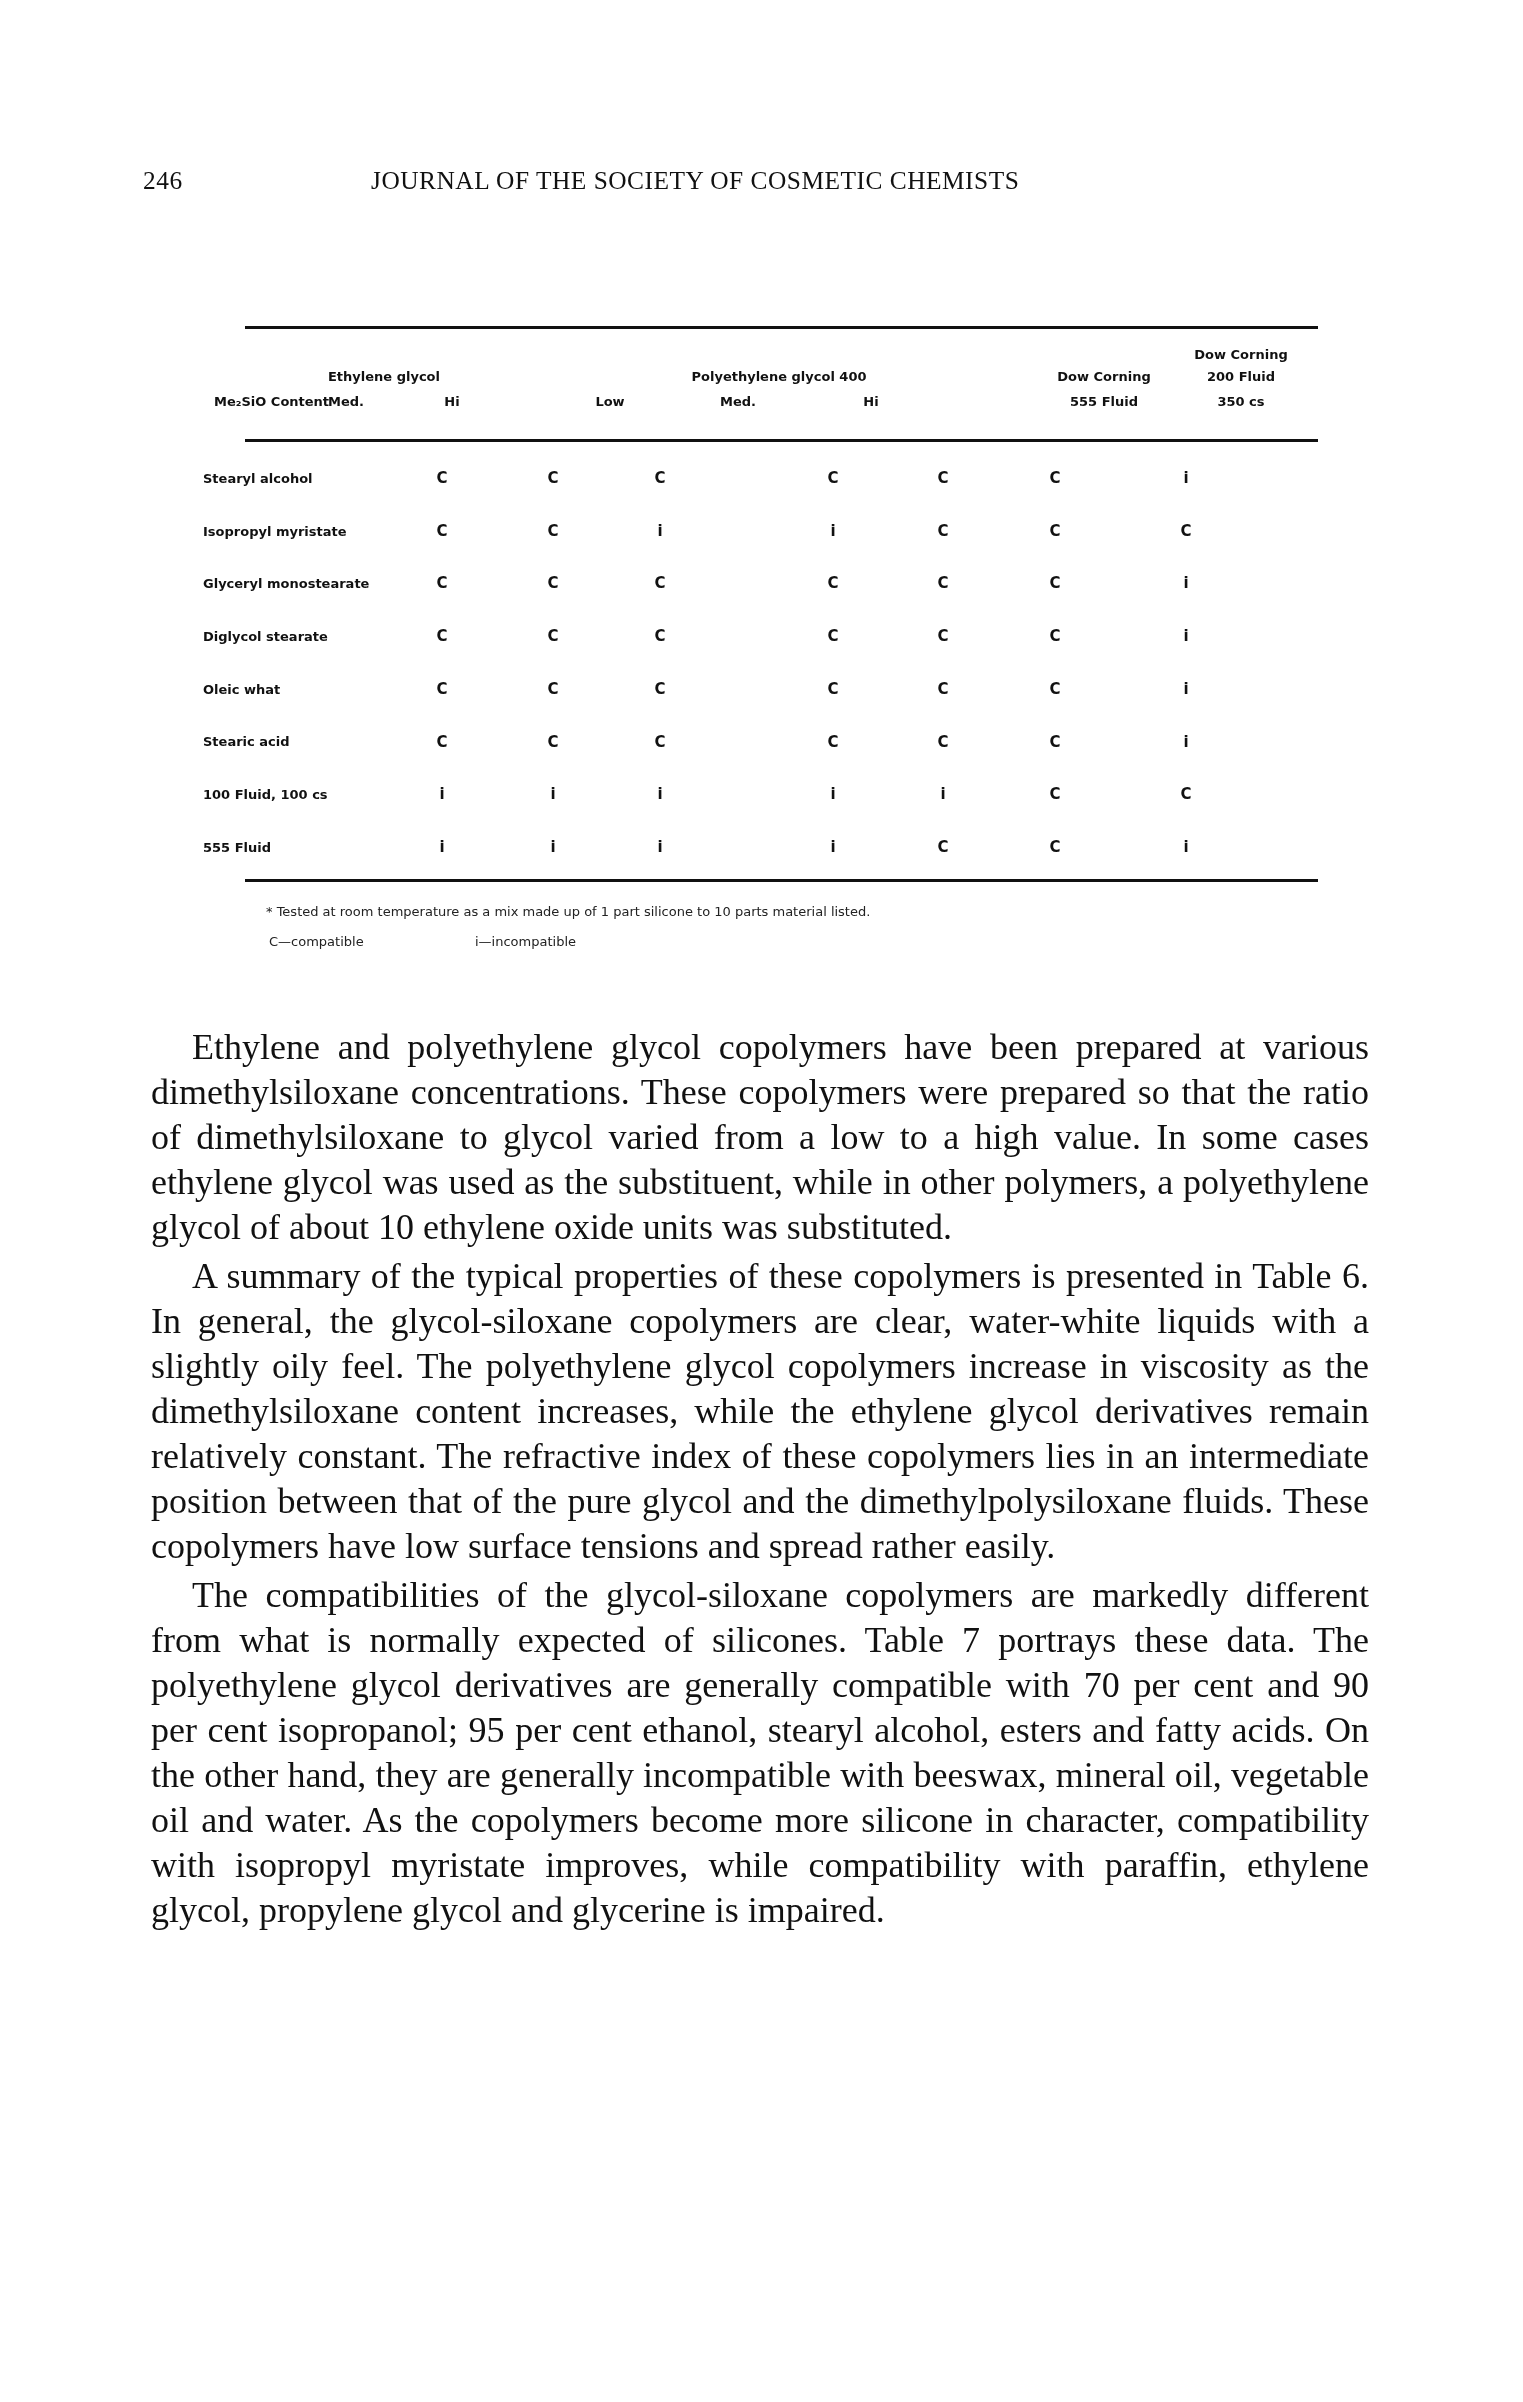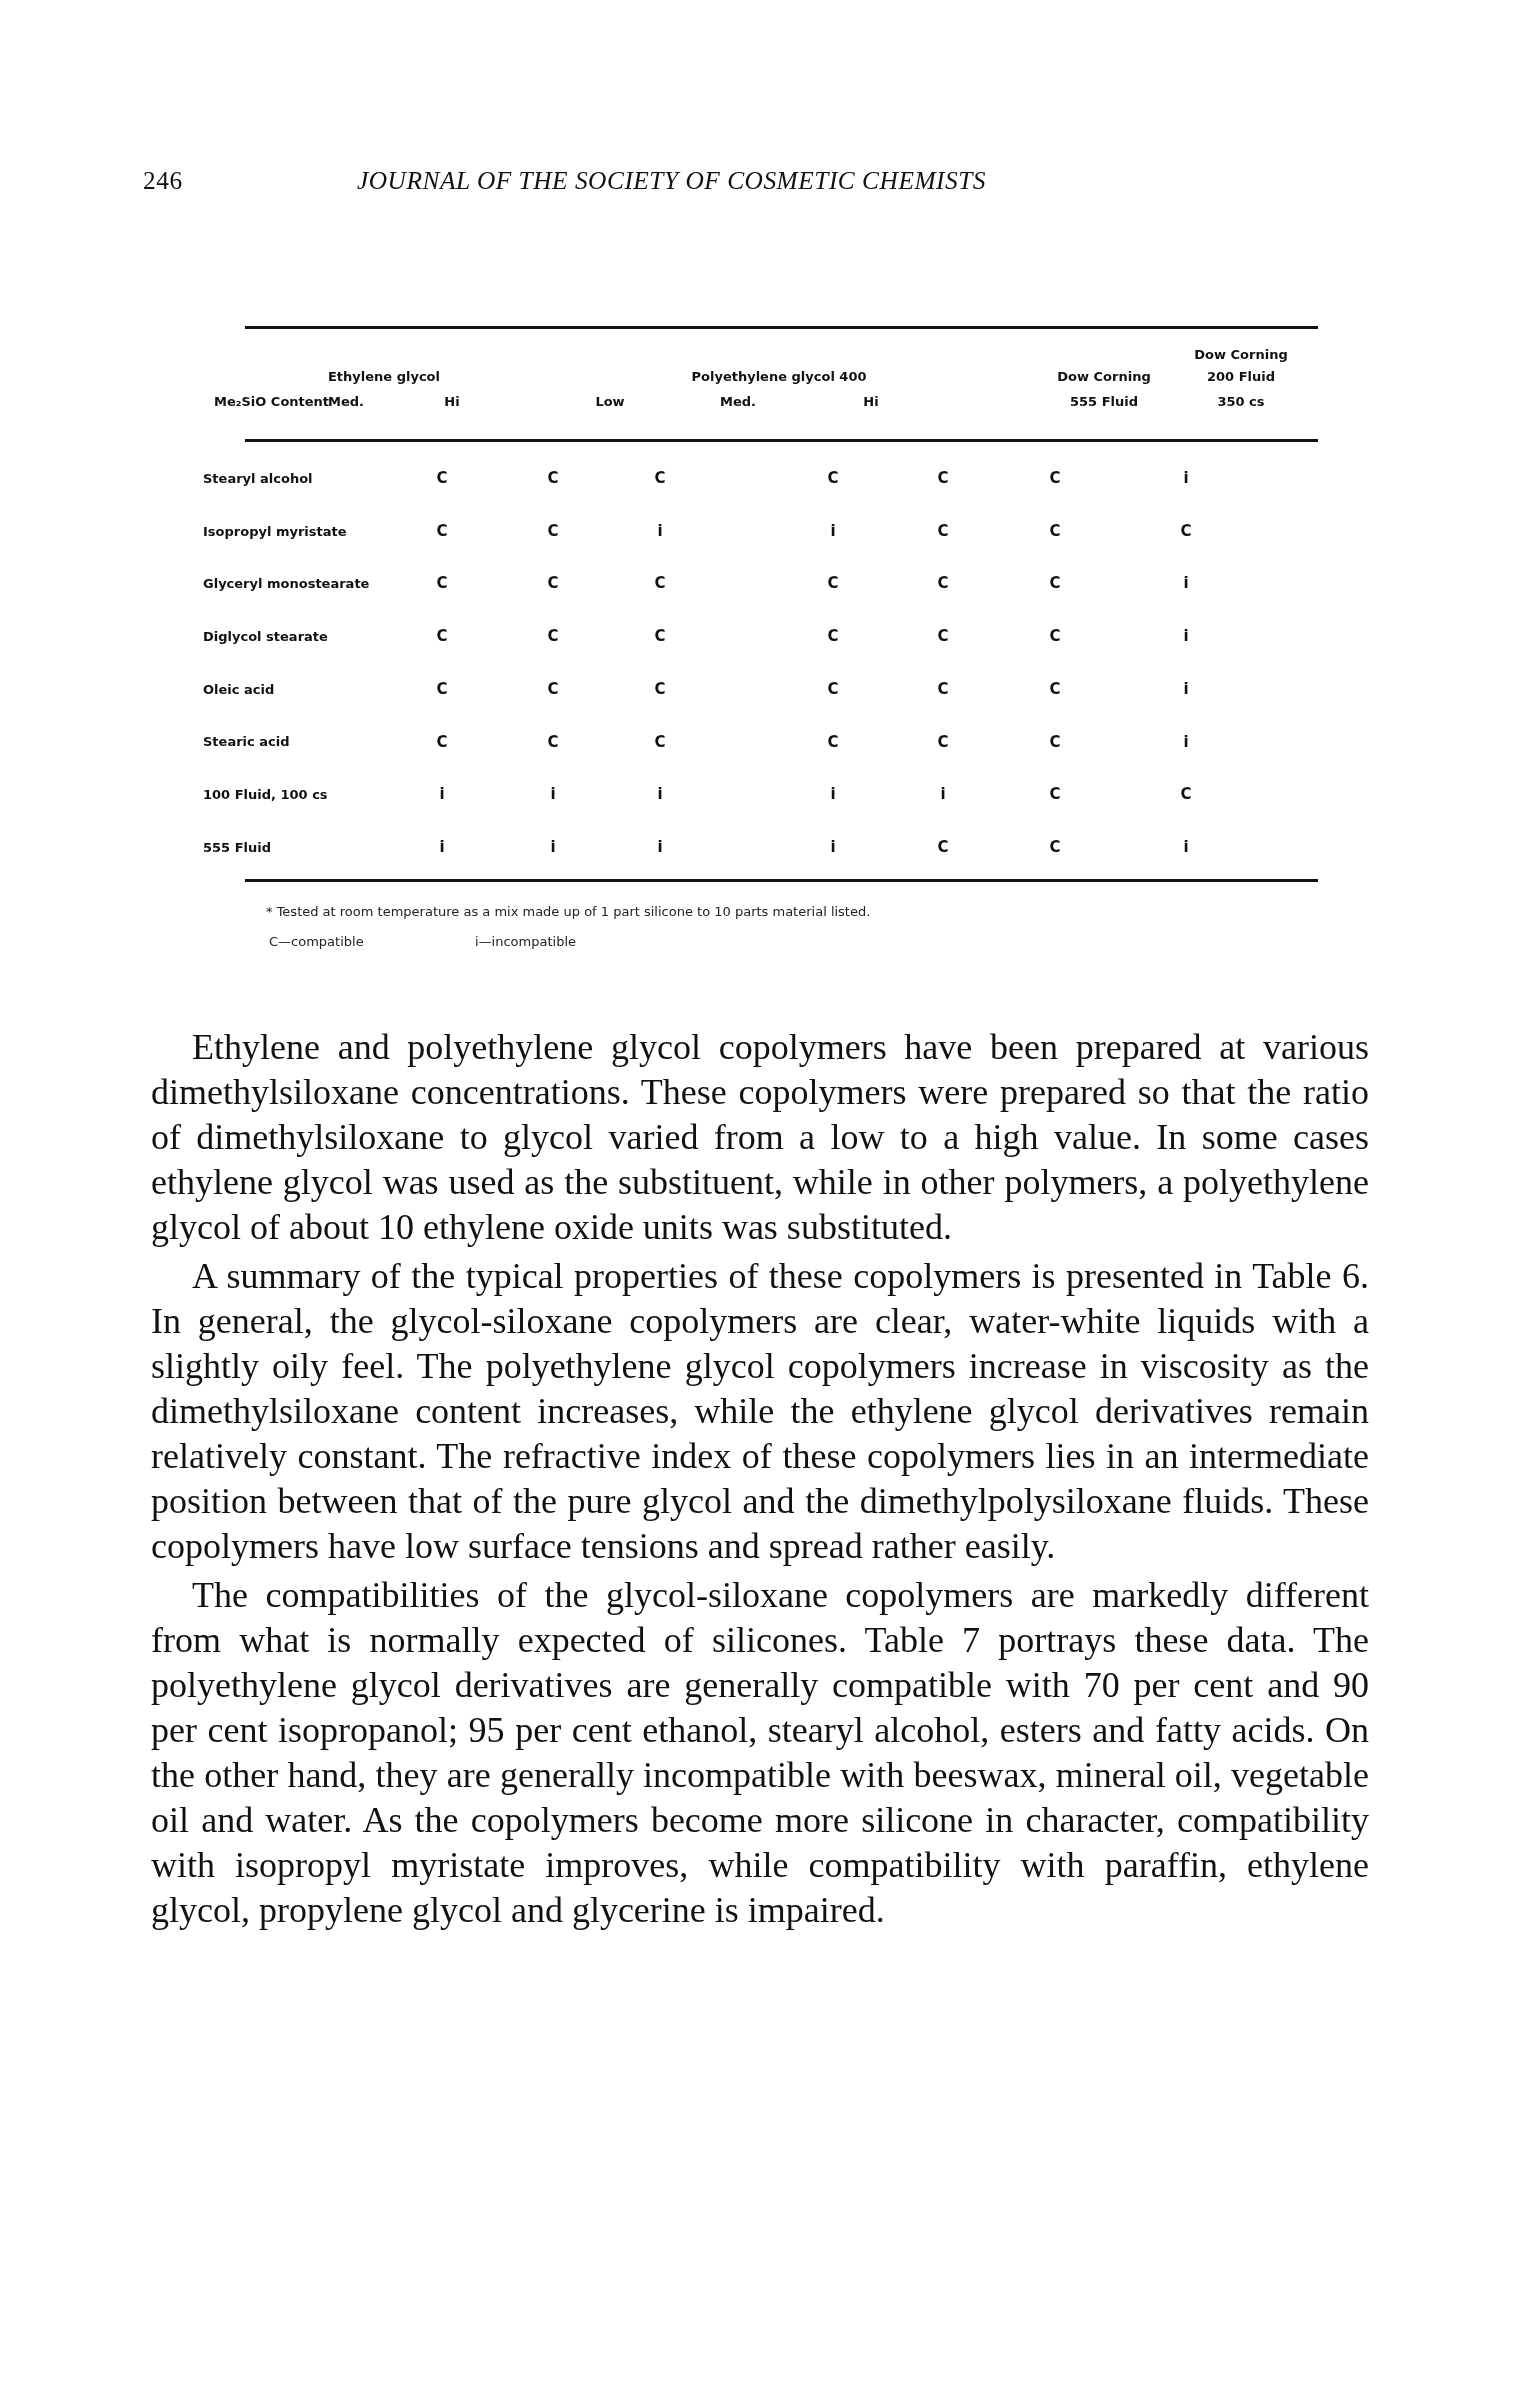--- a/index.html
+++ b/index.html
@@ -6,21 +6,21 @@
   body {
     width: 1524px; height: 2402px; position: relative; overflow: hidden;
     color: #111;
     font-family: "Liberation Serif", "DejaVu Serif", serif;
   }
   .running-head {
     position: absolute; top: 166px; left: 143px; width: 1252px; height: 38px;
     font-size: 25.4px; letter-spacing: 0.5px;
   }
   .running-head .page-num { position: absolute; left: 0; top: 0; }
-  .running-head .journal { position: absolute; left: 214px; top: 0; font-style: italic; }
+  .running-head .journal { position: absolute; left: 228px; top: 0; }
 
   .table-caption {
     position: absolute; top: 243px; left: 188px; width: 1158px;
     text-align: center; font-size: 25.4px; line-height: 32px; letter-spacing: 0.4px;
     font-variant: small-caps;
   }
 
   .rule { position: absolute; left: 245px; width: 1073px; background: #111; }
   .rule.top { top: 326px; height: 2.8px; }
   .rule.mid { top: 439px; height: 2.8px; }
@@ -115,21 +115,21 @@
     <span class="cell val" style="left:442px; top:627px;">C</span>
     <span class="cell val" style="left:553px; top:627px;">C</span>
     <span class="cell val" style="left:660px; top:627px;">C</span>
     <span class="cell val" style="left:833px; top:627px;">C</span>
     <span class="cell val" style="left:943px; top:627px;">C</span>
     <span class="cell val" style="left:1055px; top:627px;">C</span>
     <span class="cell val" style="left:1186px; top:627px;">i</span>
   </div>
 
   <div>
-    <span class="cell row-label" style="top:682px;">Oleic acid</span>
+    <span class="cell row-label" style="top:682px;">Oleic what</span>
     <span class="cell val" style="left:442px; top:680px;">C</span>
     <span class="cell val" style="left:553px; top:680px;">C</span>
     <span class="cell val" style="left:660px; top:680px;">C</span>
     <span class="cell val" style="left:833px; top:680px;">C</span>
     <span class="cell val" style="left:943px; top:680px;">C</span>
     <span class="cell val" style="left:1055px; top:680px;">C</span>
     <span class="cell val" style="left:1186px; top:680px;">i</span>
   </div>
 
   <div>

